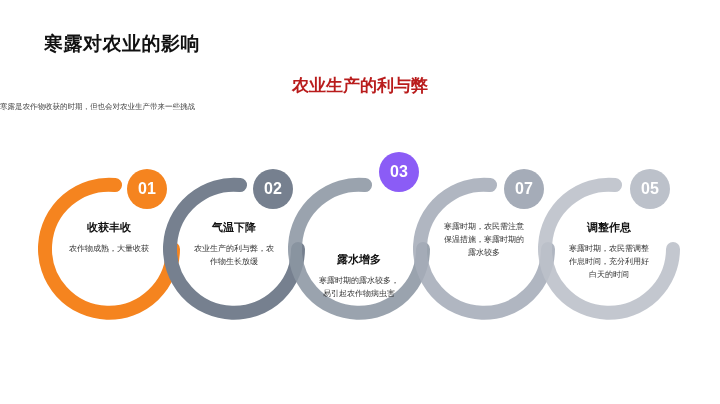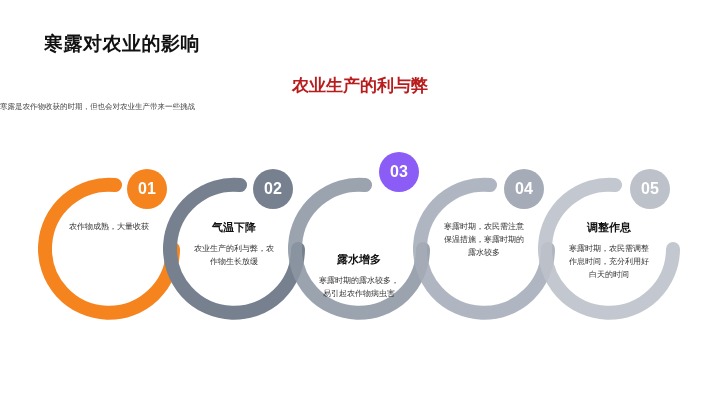--- a/index.html
+++ b/index.html
@@ -43,24 +43,25 @@
   <path d="M 115 185 A 64 64 0 1 0 173 249" fill="none" stroke="#F5841F" stroke-width="14" stroke-linecap="round"></path>
   <path d="M 240 185 A 64 64 0 1 0 298 249" fill="none" stroke="#76808F" stroke-width="14" stroke-linecap="round"></path>
   <path d="M 365 185 A 64 64 0 1 0 423 249" fill="none" stroke="#8C96A3" stroke-width="14" stroke-linecap="round" stroke-opacity="0.88"></path>
   <path d="M 490 185 A 64 64 0 1 0 548 249" fill="none" stroke="#A5ACB8" stroke-width="14" stroke-linecap="round" stroke-opacity="0.88"></path>
   <path d="M 615 185 A 64 64 0 1 0 673 249" fill="none" stroke="#BCC1CA" stroke-width="14" stroke-linecap="round" stroke-opacity="0.9"></path>
 </svg>
 
 <div class="badge" style="left:127px;top:169px;background:#F5841F;">01</div>
 <div class="badge" style="left:253px;top:169px;background:#76808F;">02</div>
 <div class="badge" style="left:379px;top:152px;background:#8b5cf6;">03</div>
-<div class="badge" style="left:504px;top:169px;background:#A5ACB8;">04</div>
+<div class="badge" style="left:504px;top:169px;background:#A5ACB8;">07</div>
 <div class="badge" style="left:630px;top:169px;background:#BCC1CA;">05</div>
 
 <div class="card-text" style="left:67px;top:220px;">
+  <div class="card-title">收获丰收</div>
   <div class="card-body">农作物成熟，大量收获</div>
 </div>
 <div class="card-text" style="left:192px;top:220px;">
   <div class="card-title">气温下降</div>
   <div class="card-body">农业生产的利与弊，农作物生长放缓</div>
 </div>
 <div class="card-text" style="left:317px;top:220px;margin-top:32px;">
   <div class="card-title">露水增多</div>
   <div class="card-body">寒露时期的露水较多，易引起农作物病虫害</div>
 </div>

